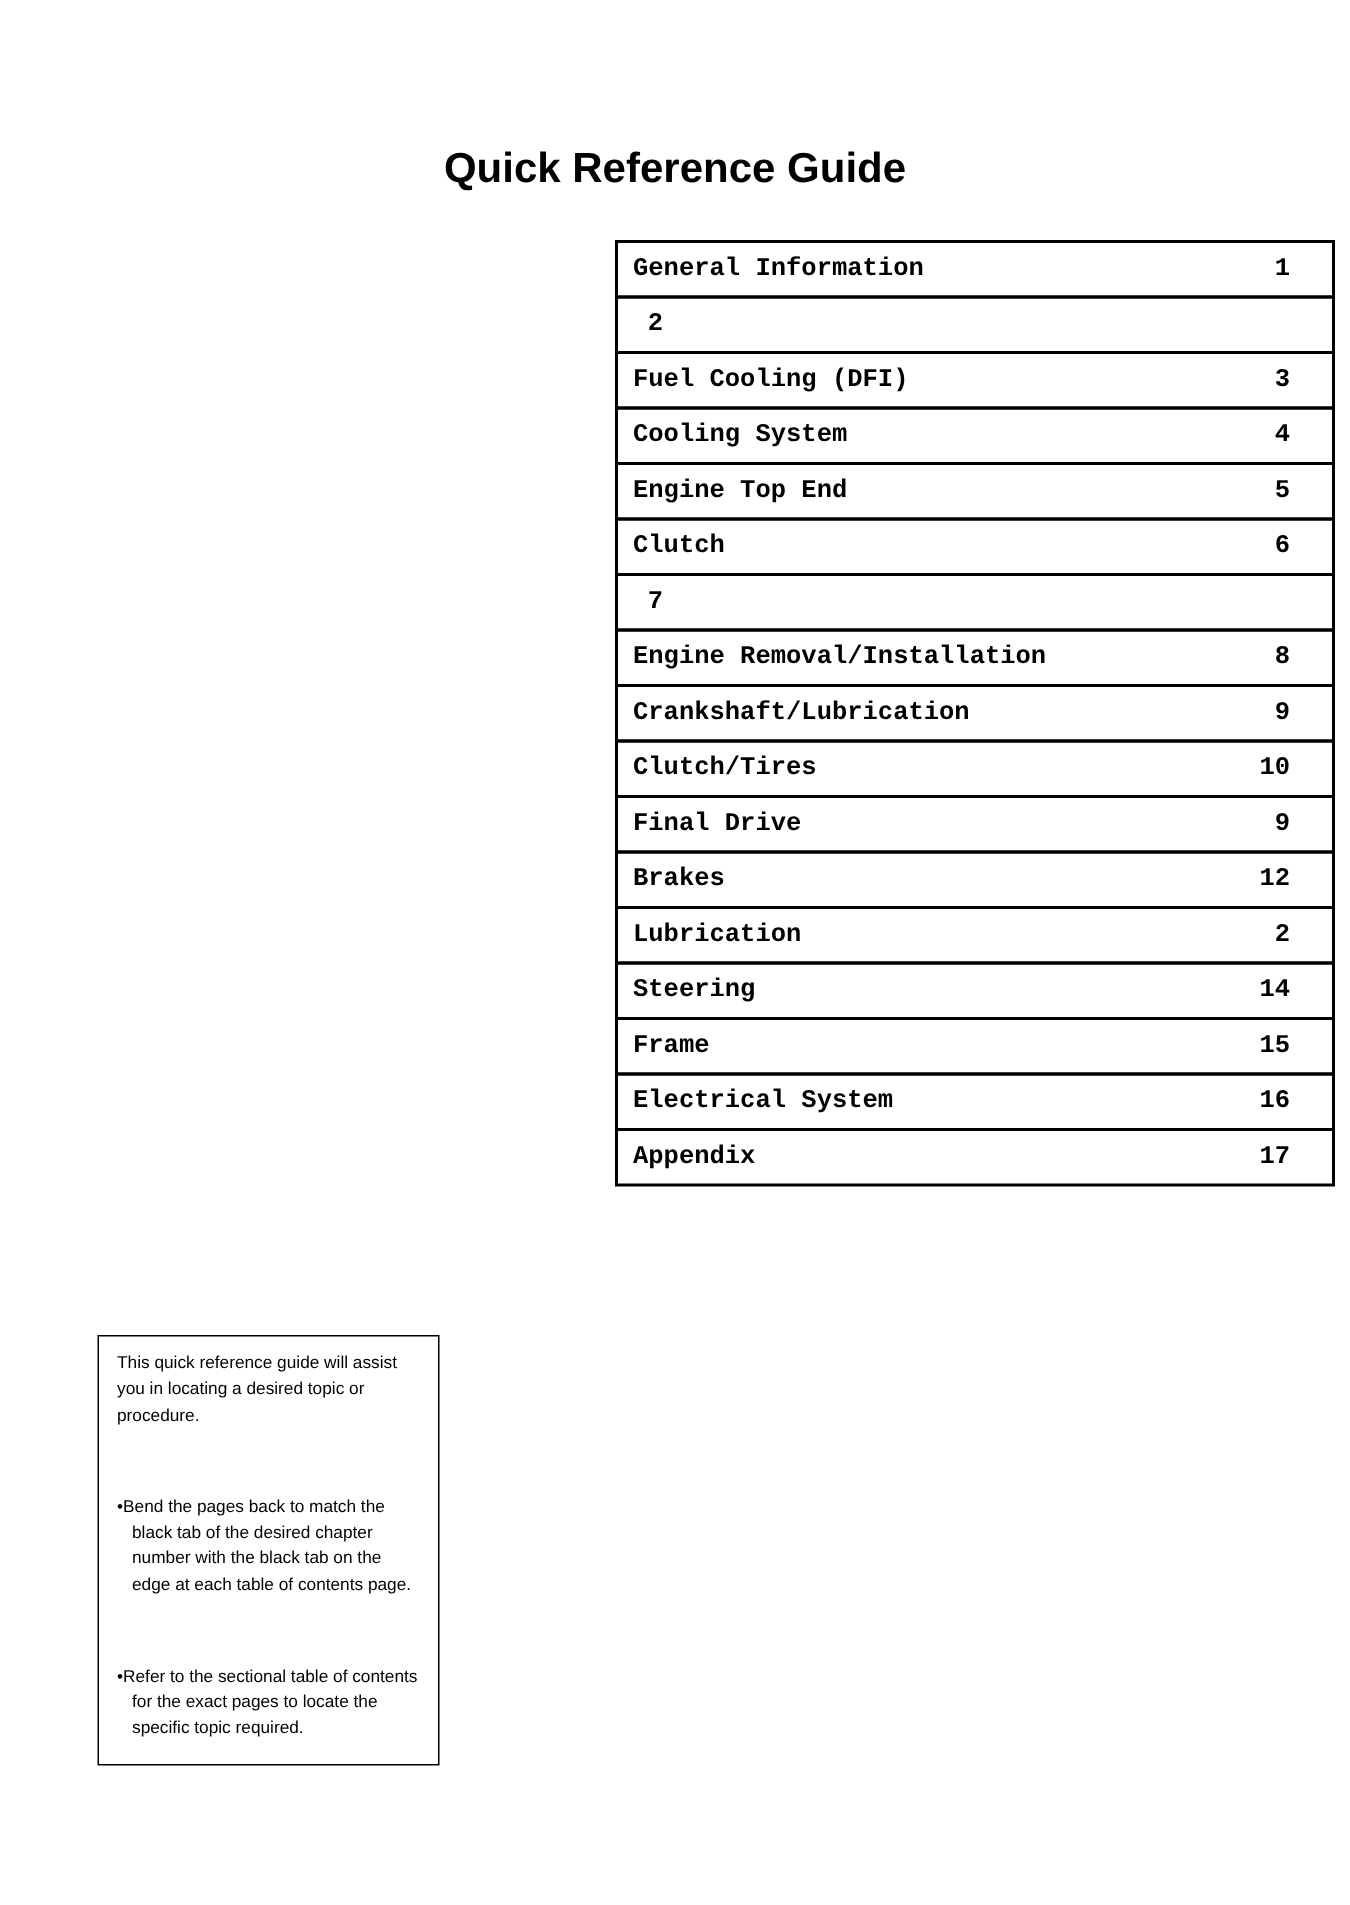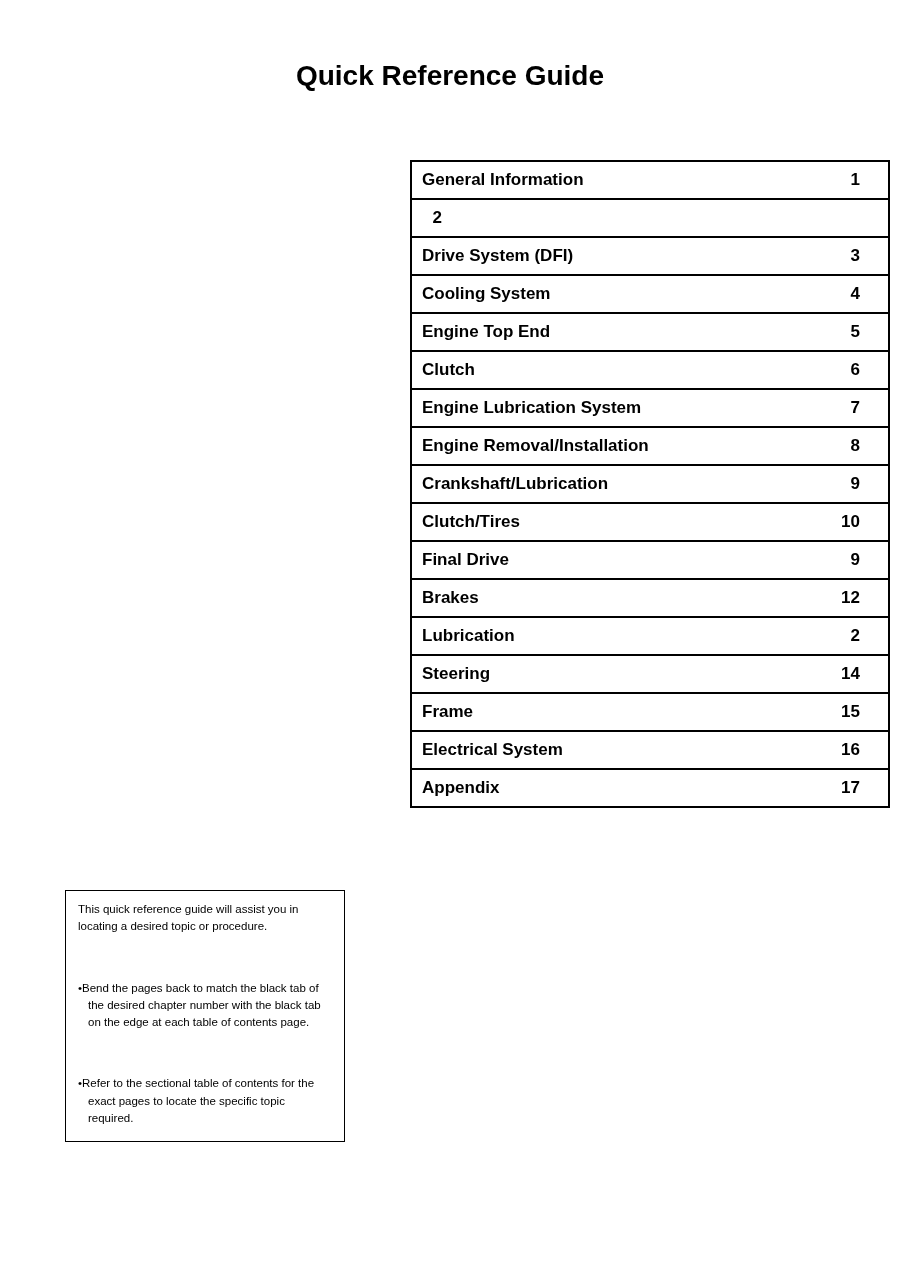--- a/index.html
+++ b/index.html
@@ -16,35 +16,37 @@
       position: relative;
     }
 
     .page-title {
       text-align: center;
       font-size: 28px;
       font-weight: bold;
       padding-top: 60px;
       padding-bottom: 40px;
       color: #000000;
+      margin-top: 36px;
     }
 
     .toc-container {
       position: absolute;
       left: 410px;
       top: 160px;
       width: 480px;
     }
 
     .toc-row {
       display: flex;
       align-items: flex-start;
       border: 2px solid #000000;
       margin-bottom: -2px;
       position: relative;
+      font-family: Liberation Mono, monospace;
     }
 
     .toc-label {
       flex: 1;
       font-size: 17px;
       font-weight: bold;
       padding: 8px 10px;
       color: #000000;
       border-right: none;
     }
@@ -64,21 +66,21 @@
     .toc-tab {
       width: 18px;
       background: #000000;
       flex-shrink: 0;
     }
 
     .note-box {
       position: absolute;
       left: 65px;
       top: 890px;
-      width: 280px;
+      width: 228px;
       border: 1.5px solid #000000;
       padding: 10px 12px;
       font-size: 11.5px;
       line-height: 1.5;
       color: #000000;
     }
 
     .note-box p {
       margin-bottom: 6px;
     }
@@ -99,41 +101,40 @@
 <div class="toc-row">
       <div class="toc-label">General Information</div>
       <div class="toc-number">1</div>
       <div class="toc-tab"></div>
     </div>
     <div class="toc-row">
       <div class="toc-number">2</div>
       <div class="toc-tab"></div>
     </div>
     <div class="toc-row">
-      <div class="toc-label">Drive System (DFI)</div>
+      <div class="toc-label">Fuel Cooling (DFI)</div>
       <div class="toc-number">3</div>
       <div class="toc-tab"></div>
     </div>
     <div class="toc-row">
       <div class="toc-label">Cooling System</div>
       <div class="toc-number">4</div>
       <div class="toc-tab"></div>
     </div>
     <div class="toc-row">
       <div class="toc-label">Engine Top End</div>
       <div class="toc-number">5</div>
       <div class="toc-tab"></div>
     </div>
     <div class="toc-row">
       <div class="toc-label">Clutch</div>
       <div class="toc-number">6</div>
       <div class="toc-tab"></div>
     </div>
     <div class="toc-row">
-      <div class="toc-label">Engine Lubrication System</div>
       <div class="toc-number">7</div>
       <div class="toc-tab"></div>
     </div>
     <div class="toc-row">
       <div class="toc-label">Engine Removal/Installation</div>
       <div class="toc-number">8</div>
       <div class="toc-tab"></div>
     </div>
     <div class="toc-row">
       <div class="toc-label">Crankshaft/Lubrication</div>

